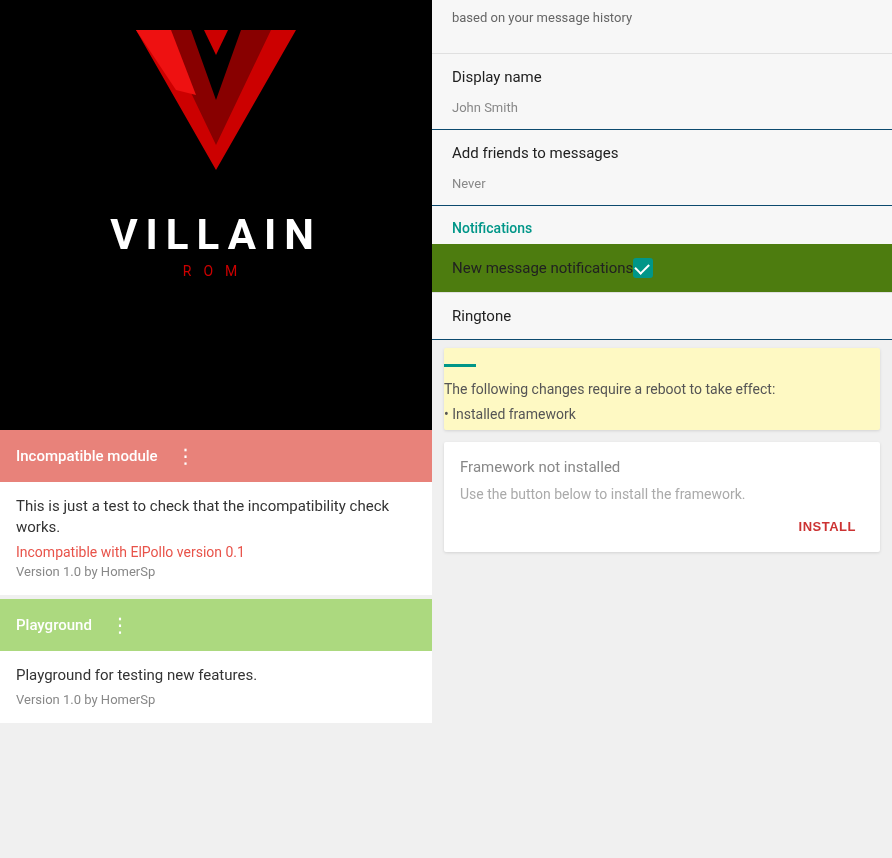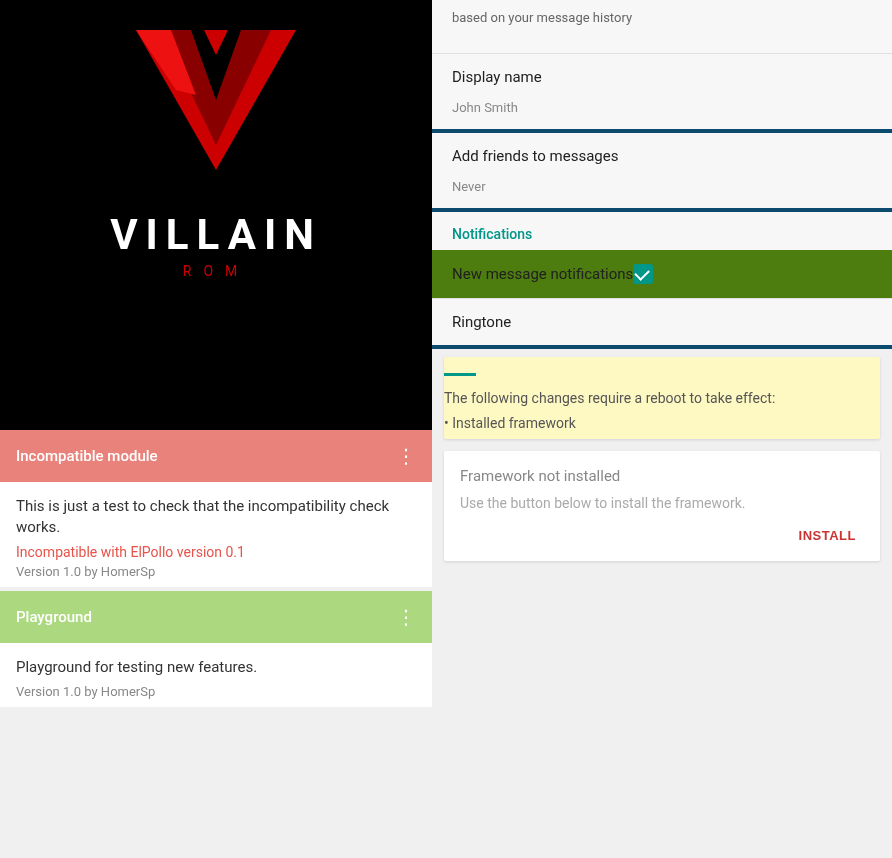--- a/index.html
+++ b/index.html
@@ -51,22 +51,22 @@
 
     
     .module-card {
       background: #fff;
       margin: 0 0 4px 0;
     }
 
     .module-header {
       display: flex;
       align-items: center;
-      justify-content: space-between;
       padding: 14px 16px;
+      gap: 18px;
     }
 
     .module-header.incompatible {
       background: #e8827a;
     }
 
     .module-header.playground {
       background: #acd97f;
     }
 
@@ -76,21 +76,21 @@
       color: #fff;
     }
 
     .module-three-dots {
       color: #fff;
       font-size: 20px;
       cursor: pointer;
     }
 
     .module-body {
-      padding: 14px 16px 8px;
+      padding: 14px 16px 16px;
     }
 
     .module-desc {
       font-size: 15px;
       color: #333;
       margin-bottom: 6px;
       line-height: 1.4;
     }
 
     .module-incompatible-text {
@@ -108,21 +108,21 @@
     .right-panel {
       flex: 1;
       background: #f0f0f0;
       display: flex;
       flex-direction: column;
       overflow-y: auto;
     }
 
     .setting-row {
       background: #f7f7f7;
-      border-bottom: 4px solid #0c4a6e;
+      border-bottom: 1px solid #0c4a6e;
       padding: 14px 20px;
     }
 
     .setting-top-hint {
       padding: 10px 20px 28px;
       font-size: 13px;
       color: #666;
       background: #f7f7f7;
       border-bottom: 1px solid #e0e0e0;
     }

